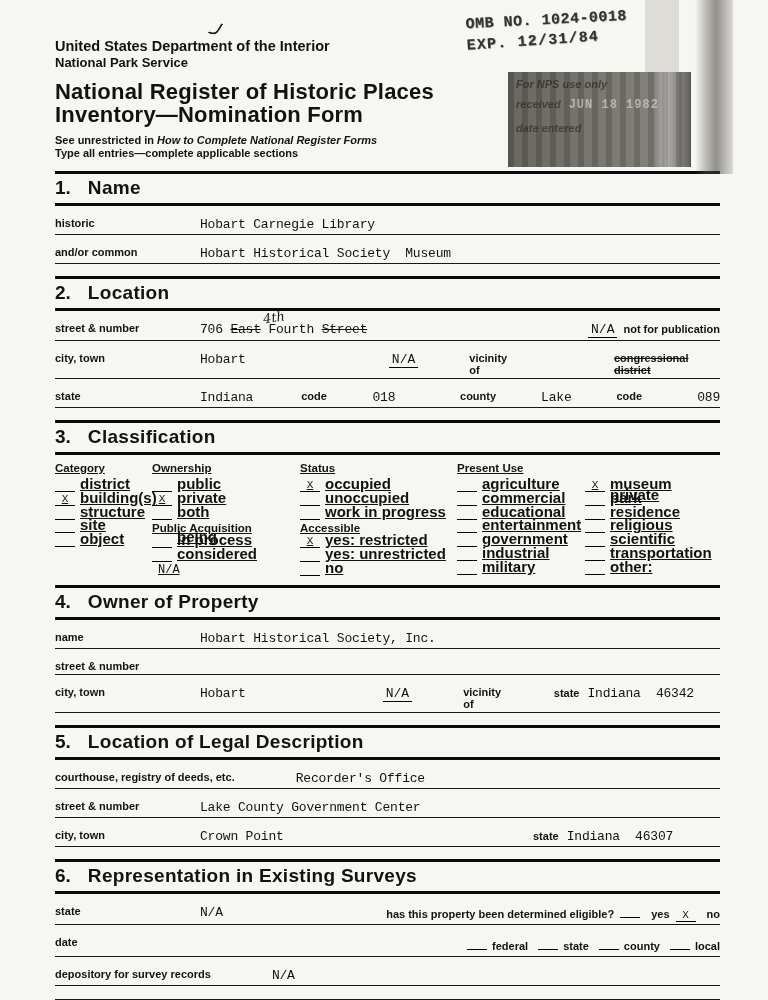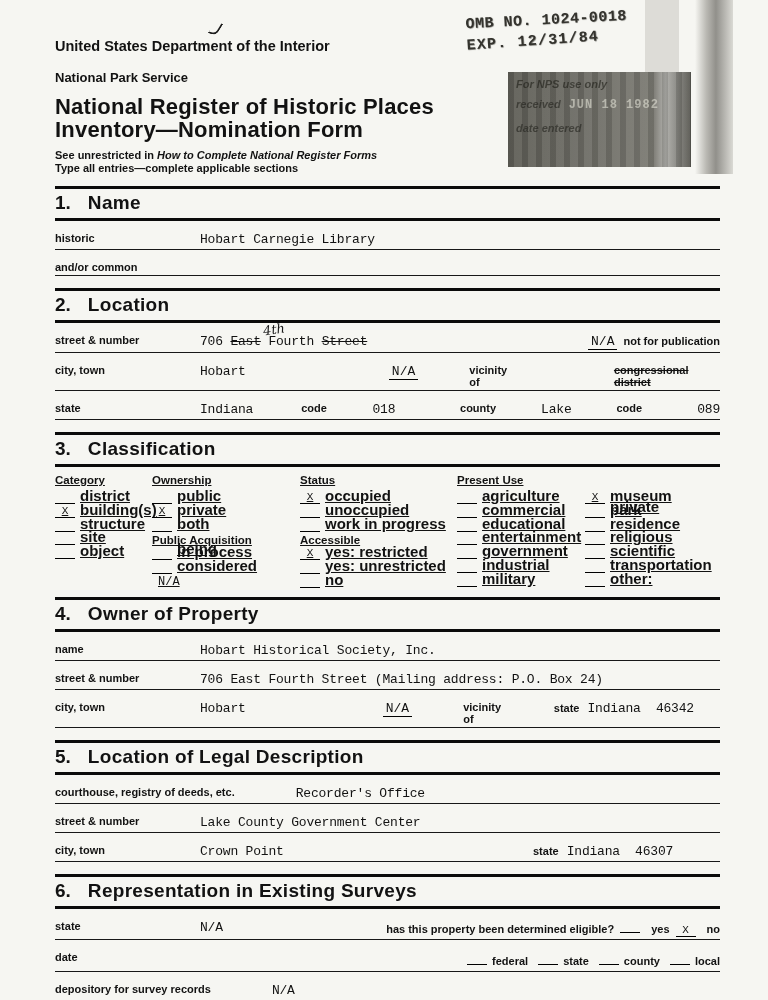--- a/index.html
+++ b/index.html
@@ -23,21 +23,21 @@
                         linear-gradient(90deg,rgba(0,0,0,.12),rgba(255,255,255,.10) 80%,rgba(255,255,255,.45) 86%,rgba(0,0,0,.2));
        box-sizing:border-box;padding:6px 8px;}
   .npsbox .r1{font-size:11px;font-weight:700;font-style:italic;color:rgba(28,28,22,.60);}
   .npsbox .r2{margin-top:8px;display:flex;align-items:baseline;gap:8px;}
   .npsbox .r2 .lbl{font-size:11px;font-weight:700;font-style:italic;color:rgba(28,28,22,.55);}
   .npsbox .r2 .dt{font-family:"Liberation Mono",monospace;font-size:12px;font-weight:700;color:rgba(235,235,222,.55);letter-spacing:1px;}
   .npsbox .r3{margin-top:10px;font-size:11px;font-weight:700;font-style:italic;color:rgba(28,28,22,.55);}
   
   .smalltop{font-size:9px;font-weight:700;line-height:1.2;}
   .dept{font-size:14.5px;font-weight:800;margin-top:18px;}
-  .agency{font-size:13px;font-weight:700;margin-top:16px;}
+  .agency{font-size:13px;font-weight:700;margin-top:1px;}
   .t1{font-size:22px;font-weight:800;margin-top:10px;letter-spacing:.2px;line-height:1.05;}
   .t2{font-size:22px;font-weight:800;letter-spacing:.2px;line-height:1.1;}
   .instr{font-size:11px;font-weight:700;margin-top:7px;}
   .instr .em{font-style:italic;}
   .instr2{font-size:11px;font-weight:700;margin-top:1px;}
   
   .sect{display:flex;gap:17px;align-items:baseline;border-top:3.5px solid #0b0b0b;
         border-bottom:3px solid #0b0b0b;margin-top:12px;padding:3px 0 4px;}
   .sect .num{font-size:19px;font-weight:800;}
   .sect .stitle{font-size:19px;font-weight:800;letter-spacing:.3px;}
@@ -98,20 +98,21 @@
   <div class="sect">
     <span class="num">1.</span>
     <span class="stitle">Name</span>
   </div>
   <div class="frow">
     <span class="flabel">historic</span>
     <span class="fvalue">Hobart Carnegie Library</span>
   </div>
   <div class="frow">
     <span class="flabel">and/or common</span>
+    <span class="fvalue">Hobart Historical Society  Museum</span>
   </div>
 
   <div class="sect">
     <span class="num">2.</span>
     <span class="stitle">Location</span>
   </div>
   <div class="frow">
     <span class="flabel">street &amp; number</span>
     <span class="fvalue"><span>706 </span><span class="struck">East</span><span> Fourth </span><span class="struck">Street</span></span>
     <span class="hand">4th</span>
@@ -291,21 +292,20 @@
   <div class="sect" style="margin-top:0;">
     <span class="num">4.</span>
     <span class="stitle">Owner of Property</span>
   </div>
   <div class="frow">
     <span class="flabel">name</span>
     <span class="fvalue">Hobart Historical Society, Inc.</span>
   </div>
   <div class="frow">
     <span class="flabel">street &amp; number</span>
-    <span class="fvalue">706 East Fourth Street (Mailing address: P.O. Box 24)</span>
   </div>
   <div class="frow">
     <span class="flabel">city, town</span>
     <span class="fvalue" style="width:155px;">Hobart</span>
     <span class="ulshort">N/A</span>
     <span class="blabel" style="margin-left:6px;">vicinity of</span>
     <span class="stategroup">
       <span class="blabel">state</span>
       <span class="fvalue">Indiana  46342</span>
     </span>

